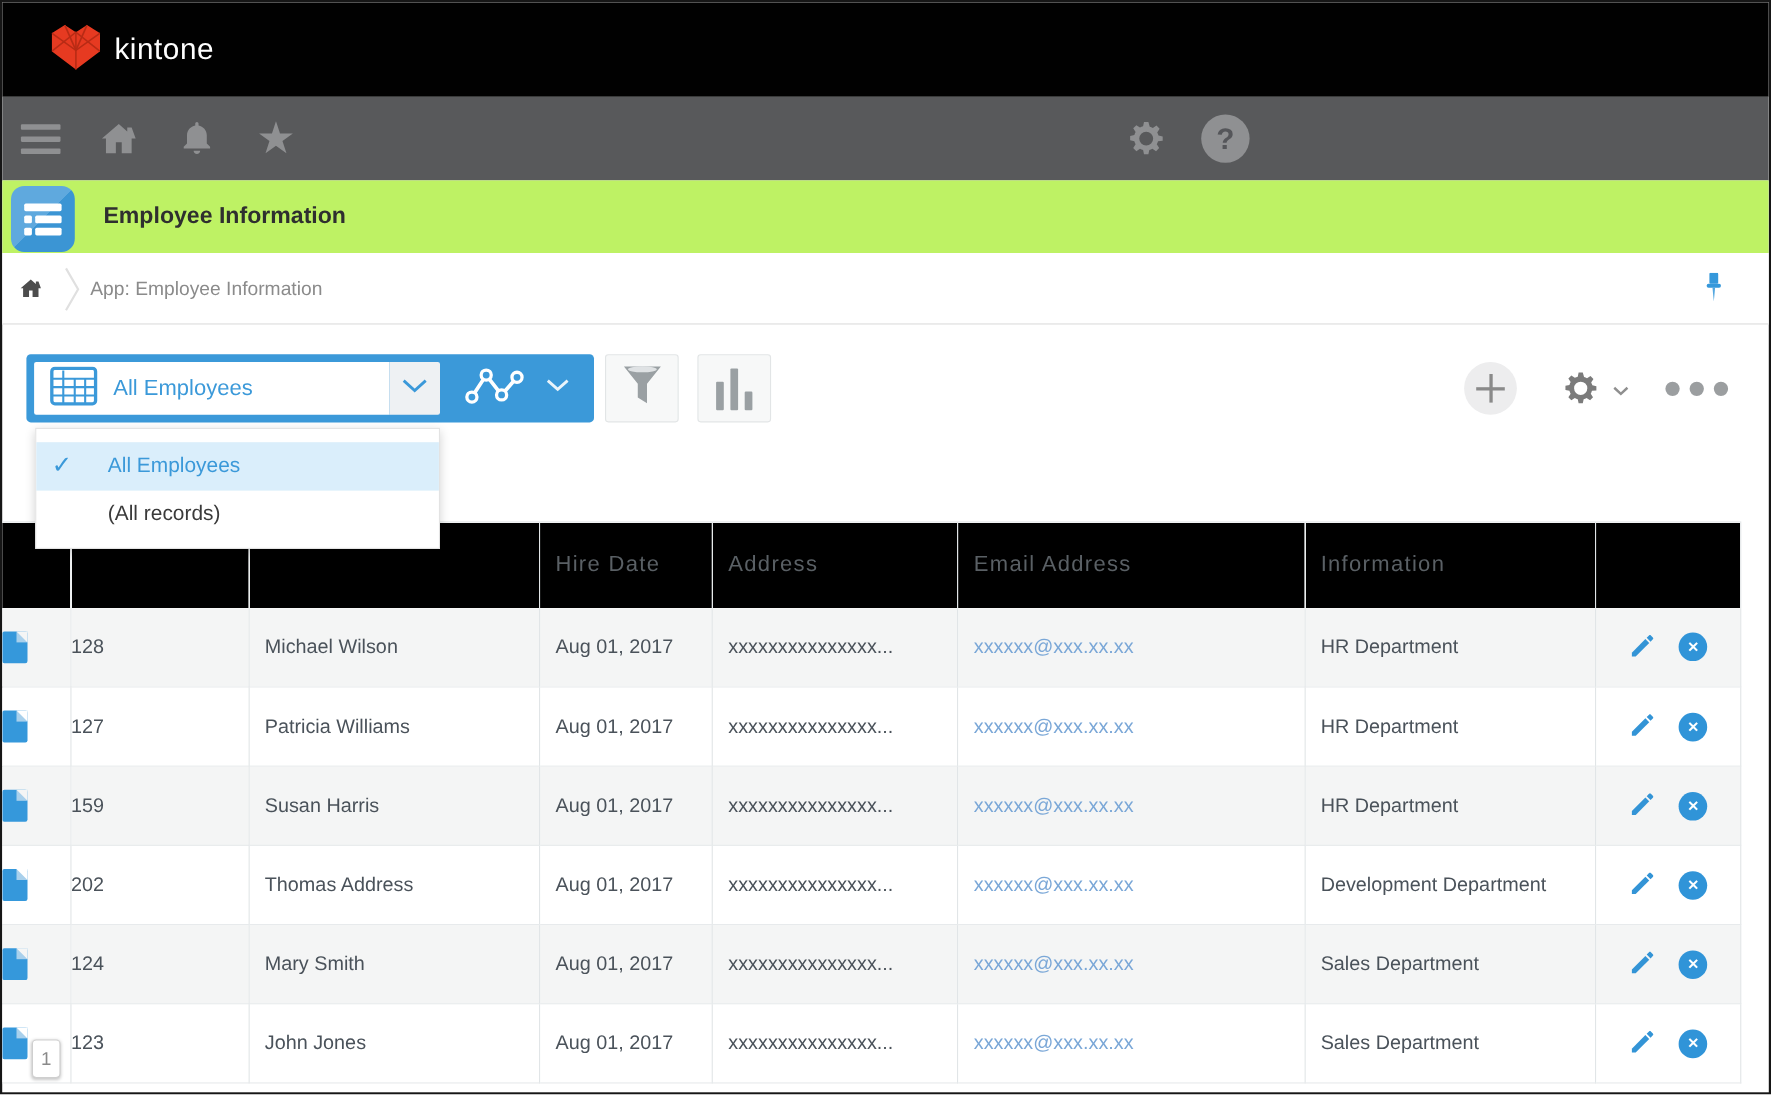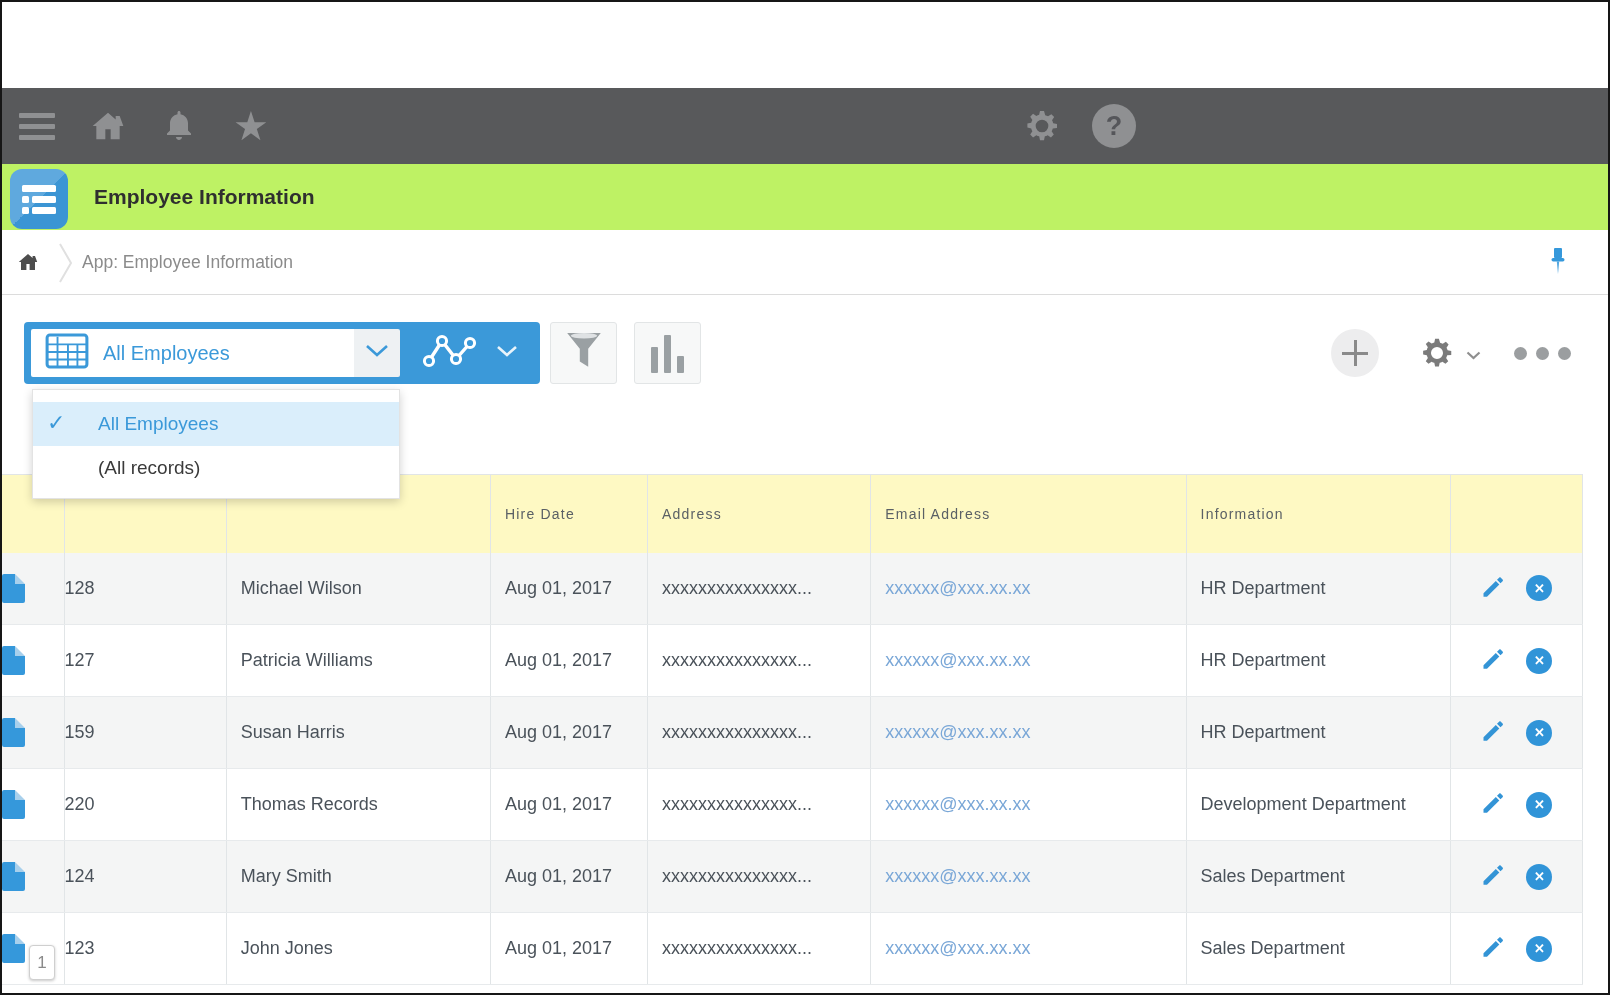--- a/index.html
+++ b/index.html
@@ -80,21 +80,21 @@
   .dots-btn i { display:block; width:13px; height:13px; border-radius:50%; background:#9b9ea0; }
 
   .records { position:absolute; left:0; top:424px; width:1438px; text-align:right; font-size:18px; color:#666; }
 
   
   .grid { position:absolute; left:0; top:472px; width:1581px; border-collapse:collapse; table-layout:fixed; z-index:5; }
   .grid th, .grid td { border-right:1px solid #e1e5e7; border-bottom:1px solid #e7eaec; padding:0 0 0 14px;
                        font-weight:400; text-align:left; overflow:hidden; white-space:nowrap; }
   .grid thead tr { height:78px; border-top:1px solid #e1e5e7; }
   .grid tbody tr { height:72px; }
-  .grid th { font-size:14px; color:#5a6065; letter-spacing:1.2px; background:#fef9c3; border-bottom:none; }
+  .grid th { font-size:20px; color:#5a6065; letter-spacing:1.2px; background:#000000; border-bottom:none; }
   .grid td { font-size:18px; color:#4a525a; }
   .row-odd  { --rowbg:#f4f5f5; background:#f4f5f5; }
   .row-even { --rowbg:#ffffff; background:#ffffff; }
   .c-icon { padding:0 !important; text-align:center; }
   .c-no { text-align:center; padding:0 22px 0 0 !important; }
   .c-email a { color:#7aa7d7; text-decoration:none; cursor:pointer; }
   .c-actions { padding:0 !important; }
   .actions-wrap { display:flex; align-items:center; justify-content:center; gap:20px; }
   .doc { position:relative; display:inline-block; width:23px; height:29px; background:#3598db; border-radius:2px; vertical-align:middle; }
   .doc::before { content:""; position:absolute; top:0; right:0; border-style:solid; border-width:0 10px 10px 0;
@@ -114,20 +114,42 @@
   
   .page-badge { position:absolute; left:27px; top:943px; width:26px; height:35px; background:#fff;
                 border:1px solid #cfcfcf; border-radius:4px; box-shadow:0 1px 3px rgba(0,0,0,.22);
                 display:flex; align-items:center; justify-content:center; font-size:17px; color:#8a8a8a; z-index:8; }
 </style>
 </head>
 <body>
 
 <div class="page">
 
+  <header class="topbar">
+    <div class="brand">
+      <span>
+        <svg width="44" height="42" viewBox="0 0 48 44">
+          <polygon points="24,7 35,0 48,8 48,26 24,44 0,26 0,8 13,0" fill="#e63a21"></polygon>
+          <g stroke="#b82b15" stroke-width="1.6" fill="none">
+            <polyline points="24,7 24,44"></polyline>
+            <polyline points="0,8 24,25 48,8"></polyline>
+            <polyline points="13,0 24,25"></polyline>
+            <polyline points="35,0 24,25"></polyline>
+            <polyline points="0,26 24,7 48,26"></polyline>
+          </g>
+        </svg>
+      </span>
+      <span class="brand-text">kintone</span>
+    </div>
+    <div class="user-menu">
+      
+      
+      
+    </div>
+  </header>
 
   <nav class="navbar">
     <div class="nav-ic hamburger">
         <i></i>
         <i></i>
         <i></i>
       </div>
     <div class="nav-ic nav-home">
       <svg width="40" height="40" viewBox="0 0 24 24">
           <path d="M19 6h-2.4v2.1L12 4 2.8 12H5v8h5.4v-6h3.2v6H19v-8h2.2z" fill="#8f9092"></path>
@@ -369,22 +391,22 @@
                   </svg></span>
               </button>
           <button class="x-btn">
                 <span>✕</span>
               </button>
         </div>
           </td>
       </tr>
       <tr class="row-even">
         <td class="c-icon"><span class="doc"></span></td>
-        <td class="c-no">220</td>
-        <td>Thomas Records</td>
+        <td class="c-no">202</td>
+        <td>Thomas Address</td>
         <td>Aug 01, 2017</td>
         <td>xxxxxxxxxxxxxxx...</td>
         <td class="c-email"><a>xxxxxx@xxx.xx.xx</a></td>
         <td>Development Department</td>
         <td class="c-actions">
             <div class="actions-wrap">
           <button class="edit-btn">
                 <span><svg width="26" height="26" viewBox="0 0 26 26">
                     <path d="M3.5 19.3V22.8h3.5L19.3 10.5 15.8 7z" fill="#3394d6"></path>
                     <path d="M17 5.8l3.5 3.5 2.1-2.1c.5-.5.5-1.2 0-1.7l-1.8-1.8c-.5-.5-1.2-.5-1.7 0z" fill="#3394d6"></path>

